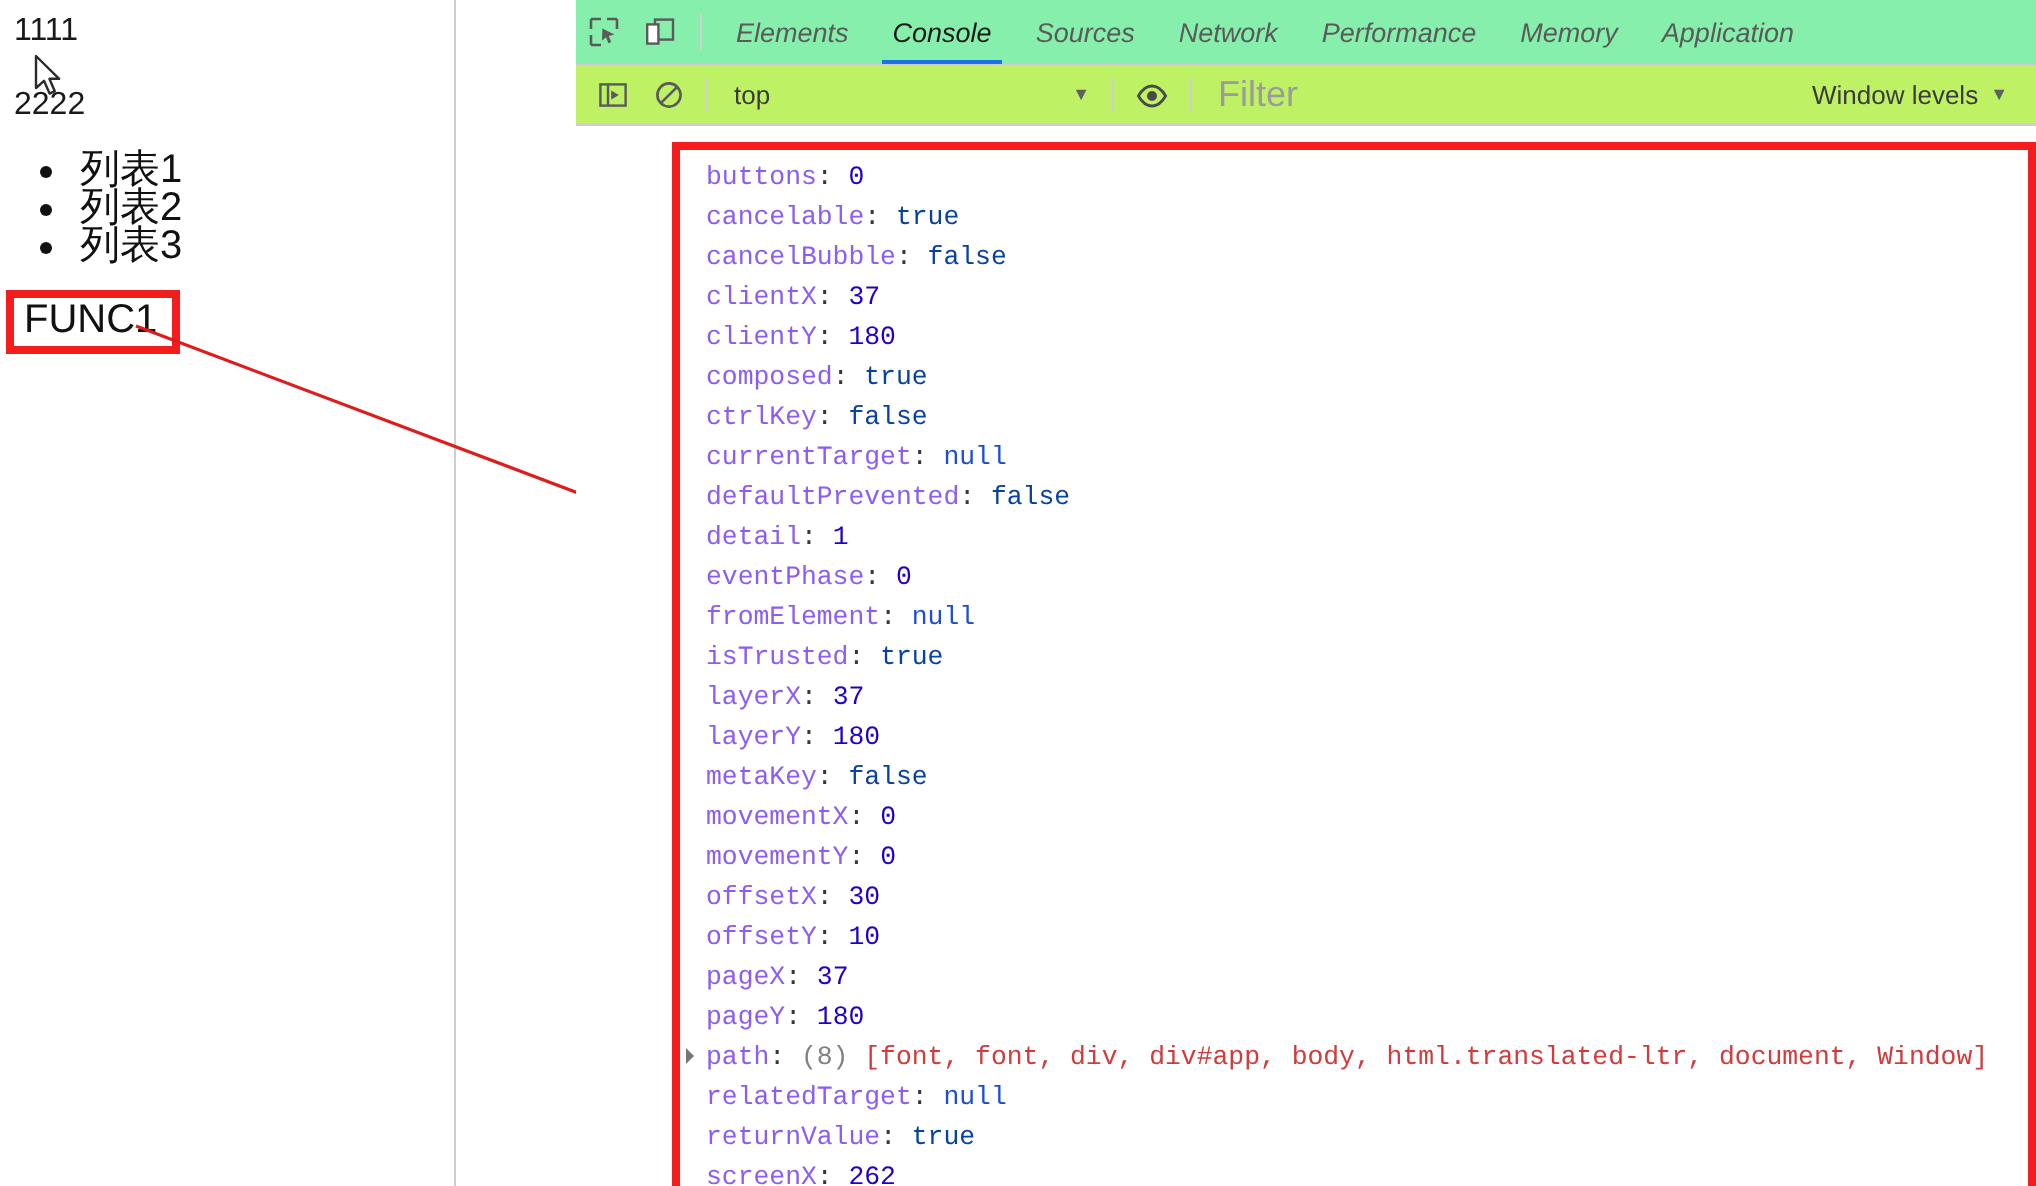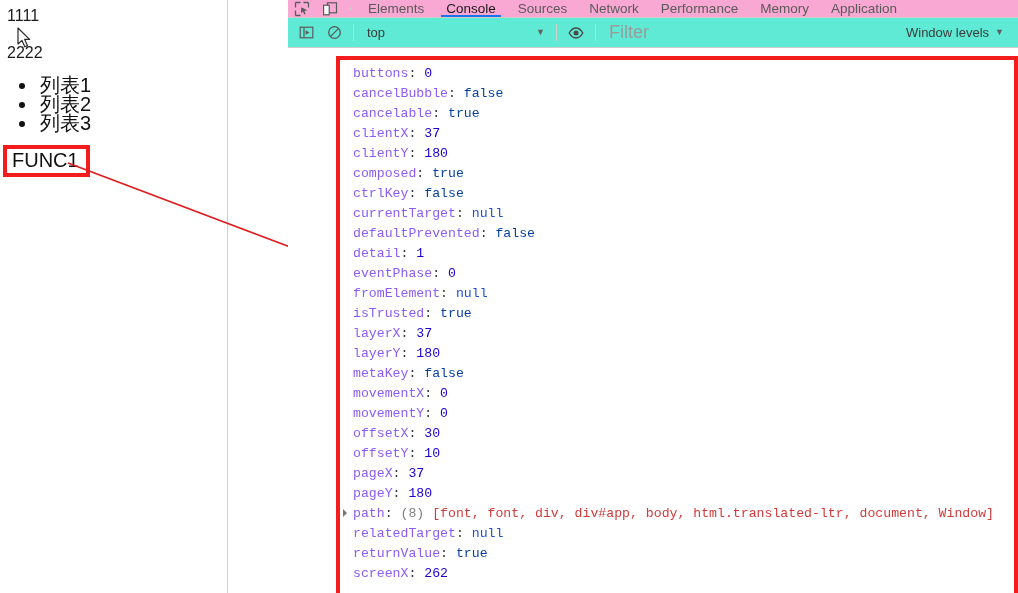--- a/index.html
+++ b/index.html
@@ -73,25 +73,26 @@
   
   #devtools {
     position: absolute; left: 288px; top: 0;
     width: 730px; height: 593px;
     background: #ffffff;
     display: flex; flex-direction: column;
   }
 
   
   #dt-tabbar {
-    height: 18px;
+    height: 33px;
     display: flex; align-items: stretch;
     border-bottom: 1px solid #cdcdcd;
-    background: #f9a8d4;
+    background: #86efac;
     flex: none;
+    font-style: italic;
   }
   .dt-iconbtn {
     width: 28px;
     display: flex; align-items: center; justify-content: center;
     cursor: default;
   }
   .dt-sep {
     width: 1px; background: #d0d0d0;
     margin: 7px 6px 7px 6px;
     flex: none;
@@ -110,21 +111,21 @@
     content: "";
     position: absolute; left: 6px; right: 6px; bottom: 0;
     height: 2px; background: #1a73e8;
   }
 
   
   #dt-filterbar {
     height: 30px;
     display: flex; align-items: center;
     border-bottom: 1px solid #cdcdcd;
-    background: #5eead4;
+    background: #bef264;
     flex: none;
     padding-left: 4px;
   }
   .fb-iconbtn {
     width: 28px; height: 28px;
     display: flex; align-items: center; justify-content: center;
     cursor: default;
   }
   .fb-vsep { width: 1px; height: 17px; background: #d0d0d0; margin: 0 5px; flex: none; }
   #ctx-select {
@@ -313,22 +314,22 @@
       <div id="levels-select">
         <span>Window levels</span>
         <span class="caret">▼</span>
       </div>
     </div>
 
     <div id="console-body">
       <div id="console-annot">
         <div id="console-lines">
             <div class="cl"><span class="k">buttons</span><span class="colon">: </span><span class="v-num">0</span></div>
+            <div class="cl"><span class="k">cancelable</span><span class="colon">: </span><span class="v-bool">true</span></div>
             <div class="cl"><span class="k">cancelBubble</span><span class="colon">: </span><span class="v-bool">false</span></div>
-            <div class="cl"><span class="k">cancelable</span><span class="colon">: </span><span class="v-bool">true</span></div>
             <div class="cl"><span class="k">clientX</span><span class="colon">: </span><span class="v-num">37</span></div>
             <div class="cl"><span class="k">clientY</span><span class="colon">: </span><span class="v-num">180</span></div>
             <div class="cl"><span class="k">composed</span><span class="colon">: </span><span class="v-bool">true</span></div>
             <div class="cl"><span class="k">ctrlKey</span><span class="colon">: </span><span class="v-bool">false</span></div>
             <div class="cl"><span class="k">currentTarget</span><span class="colon">: </span><span class="v-null">null</span></div>
             <div class="cl"><span class="k">defaultPrevented</span><span class="colon">: </span><span class="v-bool">false</span></div>
             <div class="cl"><span class="k">detail</span><span class="colon">: </span><span class="v-num">1</span></div>
             <div class="cl"><span class="k">eventPhase</span><span class="colon">: </span><span class="v-num">0</span></div>
             <div class="cl"><span class="k">fromElement</span><span class="colon">: </span><span class="v-null">null</span></div>
             <div class="cl"><span class="k">isTrusted</span><span class="colon">: </span><span class="v-bool">true</span></div>

